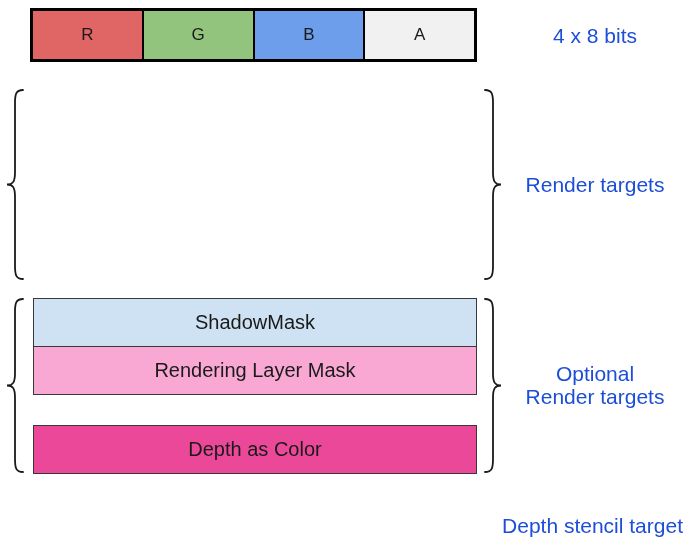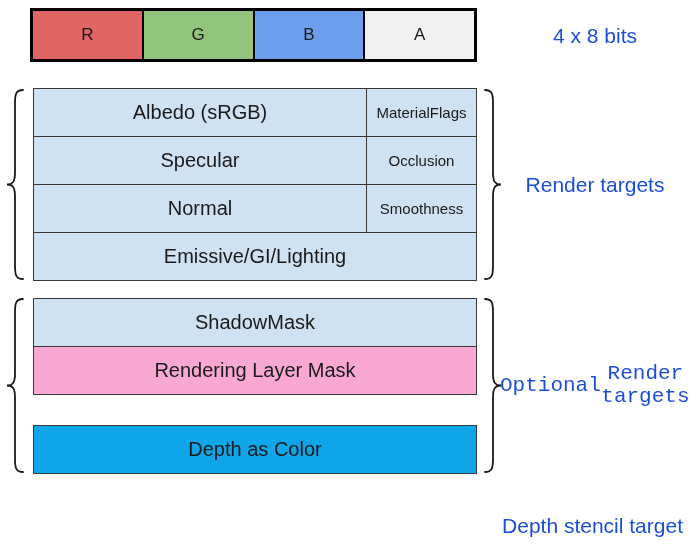--- a/index.html
+++ b/index.html
@@ -71,21 +71,21 @@
 
   
   .ds-box {
     left: 32px; top: 495px; width: 445px; height: 48px;
     border: 1.5px solid #383838;
     display: flex; align-items: center; justify-content: center;
     font-size: 19px;
   }
 
   .rt-caption  { left: 500px; top: 171px; width: 190px; height: 26px; }
-  .opt-caption { left: 500px; top: 362px; width: 190px; height: 46px; flex-direction: row; font-family: Liberation Mono, monospace; }
+  .opt-caption { left: 500px; top: 362px; width: 190px; height: 46px; flex-direction: column; }
   .ds-caption  { left: 495px; top: 512px; width: 195px; height: 26px; }
 
   .brace { pointer-events: none; }
 </style>
 </head>
 <body>
 
 <div class="abs" style="left:0;top:0;width:690px;height:554px;">
 
   <div class="abs strip">
@@ -93,51 +93,34 @@
     <div class="strip-cell" style="background-color: rgb(147, 196, 125);">G</div>
     <div class="strip-cell" style="background-color: rgb(109, 158, 235);">B</div>
     <div class="strip-cell" style="background-color: rgb(241, 241, 241);">A</div>
   </div>
   <div class="abs caption strip-caption">4 x 8 bits</div>
 
   <svg class="abs brace" style="left:5px;top:88px;" width="22" height="193" viewBox="0 0 22 193">
     <path d="M 18 2 C 11 2 10 6 10 15 L 10 84.5 C 10 93.5 8 96.5 2 96.5 C 8 96.5 10 99.5 10 108.5 L 10 178 C 10 187 11 191 18 191" fill="none" stroke="#1a1a1a" stroke-width="1.8" stroke-linecap="round"></path>
   </svg>
 
-  <div class="abs rt-table">
-    <div class="rt-row">
-      <div class="rt-main" style="background-color: rgb(207, 226, 243);">Albedo (sRGB)</div>
-      <div class="rt-alpha" style="background-color: rgb(207, 226, 243);">MaterialFlags</div>
-    </div>
-    <div class="rt-row">
-      <div class="rt-main" style="background-color: rgb(207, 226, 243);">Specular</div>
-      <div class="rt-alpha" style="background-color: rgb(207, 226, 243);">Occlusion</div>
-    </div>
-    <div class="rt-row">
-      <div class="rt-main" style="background-color: rgb(207, 226, 243);">Normal</div>
-      <div class="rt-alpha" style="background-color: rgb(207, 226, 243);">Smoothness</div>
-    </div>
-    <div class="rt-row">
-      <div class="rt-full" style="background-color: rgb(207, 226, 243);">Emissive/GI/Lighting</div>
-    </div>
-  </div>
 
   <svg class="abs brace" style="left:481px;top:88px;" width="22" height="193" viewBox="0 0 22 193">
     <path d="M 4 2 C 11 2 12 6 12 15 L 12 84.5 C 12 93.5 14 96.5 20 96.5 C 14 96.5 12 99.5 12 108.5 L 12 178 C 12 187 11 191 4 191" fill="none" stroke="#1a1a1a" stroke-width="1.8" stroke-linecap="round"></path>
   </svg>
 
   <div class="abs caption rt-caption">Render targets</div>
 
   <svg class="abs brace" style="left:5px;top:297px;" width="22" height="177" viewBox="0 0 22 177">
     <path d="M 18 2 C 11 2 10 6 10 15 L 10 76.5 C 10 85.5 8 88.5 2 88.5 C 8 88.5 10 91.5 10 100.5 L 10 162 C 10 171 11 175 18 175" fill="none" stroke="#1a1a1a" stroke-width="1.8" stroke-linecap="round"></path>
   </svg>
 
   <div class="abs opt-box" style="top: 298px; background-color: rgb(207, 226, 243);">ShadowMask</div>
   <div class="abs opt-box" style="top: 346px; background-color: #f9a8d4;">Rendering Layer Mask</div>
-  <div class="abs opt-box" style="top: 425px; background-color: #0ea5e9;">Depth as Color</div>
+  <div class="abs opt-box" style="top: 425px; background-color: #ec4899;">Depth as Color</div>
 
   <svg class="abs brace" style="left:481px;top:297px;" width="22" height="177" viewBox="0 0 22 177">
     <path d="M 4 2 C 11 2 12 6 12 15 L 12 76.5 C 12 85.5 14 88.5 20 88.5 C 14 88.5 12 91.5 12 100.5 L 12 162 C 12 171 11 175 4 175" fill="none" stroke="#1a1a1a" stroke-width="1.8" stroke-linecap="round"></path>
   </svg>
 
   <div class="abs caption opt-caption">
     <div>Optional</div>
     <div>Render targets</div>
   </div>
 

